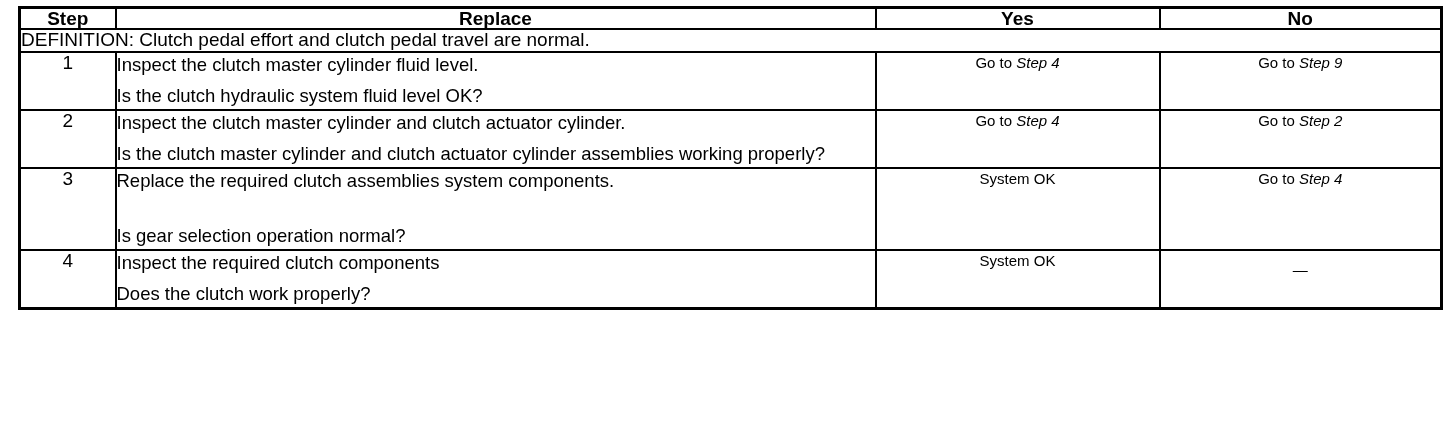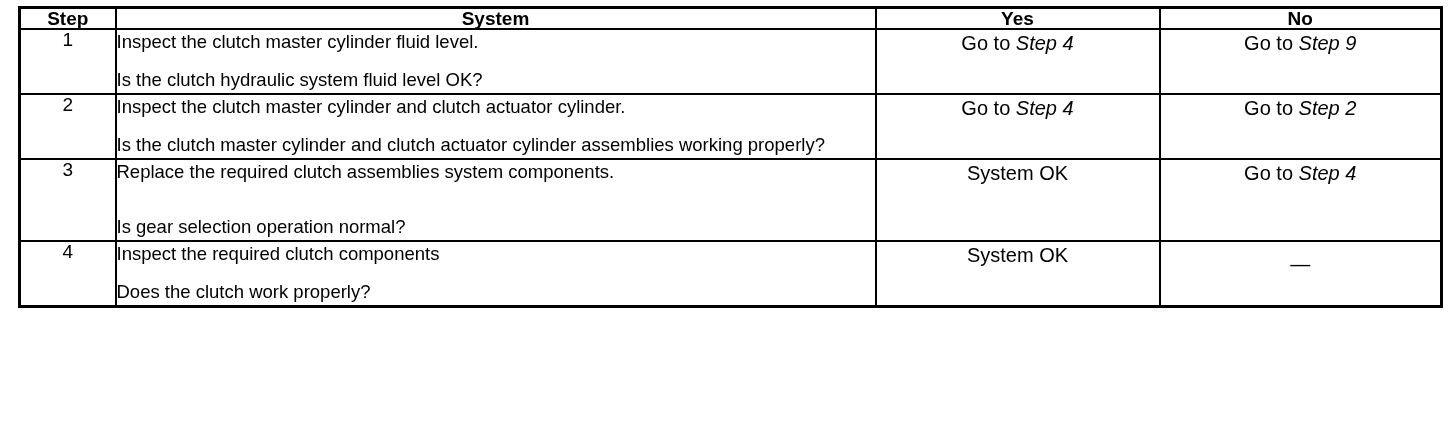--- a/index.html
+++ b/index.html
@@ -55,29 +55,29 @@
     vertical-align: middle;
     font-size: 19px;
     line-height: 1.1;
   }
   td.action {
     font-size: 18.5px;
     padding: 7px 8px 6px 12px;
     line-height: 1.35;
   }
   td.action .line2 {
-    margin-top: 13px;
+    margin-top: 6px;
   }
   td.action .line2.big-gap {
     margin-top: 30px;
   }
   td.result {
     text-align: center;
     vertical-align: bottom;
-    font-size: 20px;
+    font-size: 15px;
     padding: 0 4px 8px 4px;
     line-height: 1.3;
   }
   td.result.dash {
     vertical-align: middle;
     padding-bottom: 18px;
   }
   .ital {
     font-style: italic;
   }
@@ -90,26 +90,29 @@
   <table class="diag">
     <colgroup>
       <col class="col-step">
       <col class="col-action">
       <col class="col-yes">
       <col class="col-no">
     </colgroup>
     <thead>
       <tr>
         <th class="hdr">Step</th>
-        <th class="hdr">System</th>
+        <th class="hdr">Replace</th>
         <th class="hdr">Yes</th>
         <th class="hdr">No</th>
       </tr>
     </thead>
     <tbody>
+      <tr>
+        <td class="definition" colspan="4">DEFINITION: Clutch pedal effort and clutch pedal travel are normal.</td>
+      </tr>
 
       <tr>
         <td class="stepnum">1</td>
         <td class="action">
           <div class="line1">Inspect the clutch master cylinder fluid level.</div>
           <div class="line2">Is the clutch hydraulic system fluid level OK?</div>
         </td>
         <td class="result"><span class="nowrap"><span>Go to </span><span class="ital">Step 4</span></span></td>
         <td class="result"><span class="nowrap"><span>Go to </span><span class="ital">Step 9</span></span></td>
       </tr>

